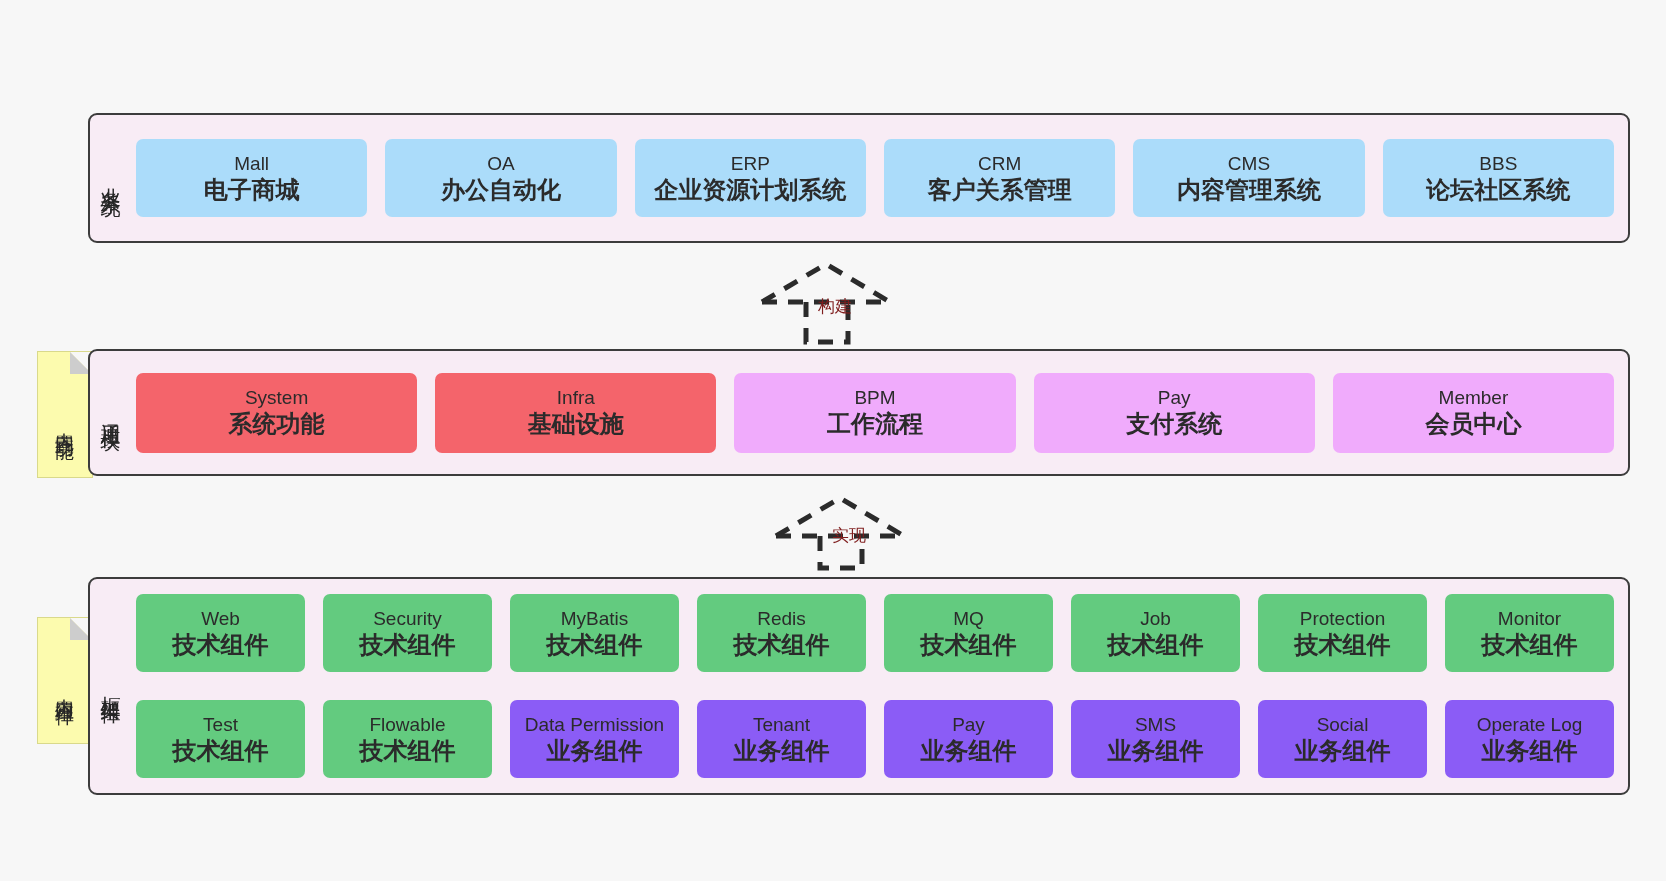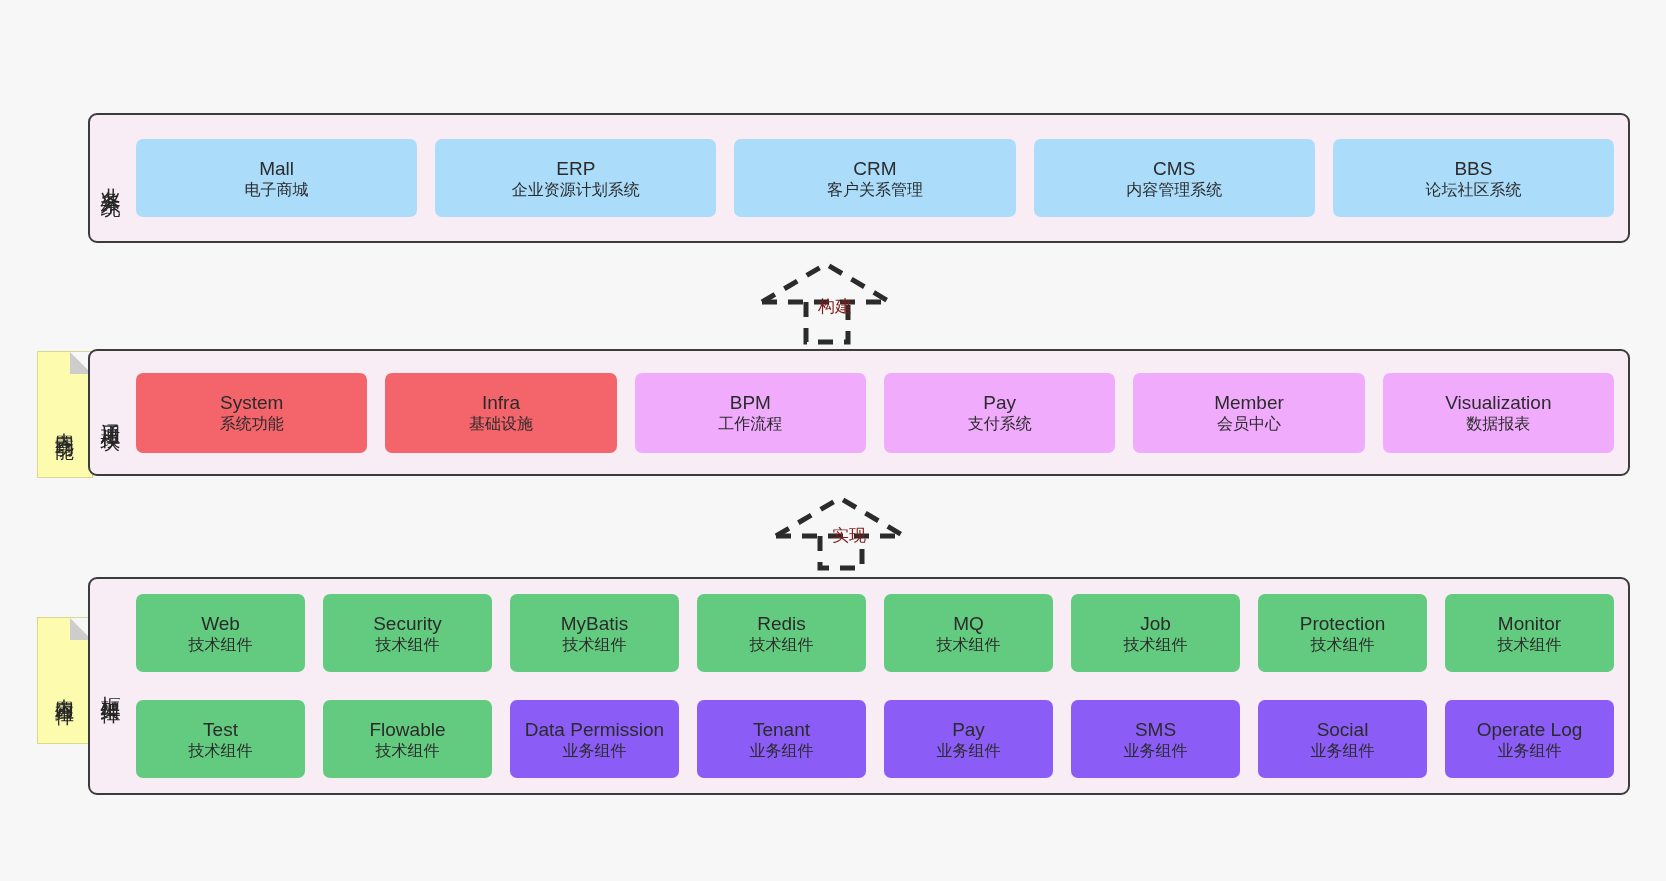--- a/index.html
+++ b/index.html
@@ -52,21 +52,21 @@
     display: flex;
     flex-direction: column;
     align-items: center;
     justify-content: center;
     text-align: center;
     color: #2b2b2b;
     line-height: 1.22;
     padding: 4px 6px;
   }
   .cell .en { font-size: 19px; }
-  .cell .cn { font-size: 16px; }
+  .cell .cn { font-size: 24px; font-weight: bold; }
 
   
   .c-blue      { background: #abdcfa; }
   .c-red       { background: #f4646b; }
   .c-pinklight { background: #f0abfc; }
   .c-green     { background: #63cb7f; }
   .c-greenlite { background: #8b5cf6; }
 
   
   #layer-business { left: 88px;  top: 113px; width: 1542px; height: 130px; }
@@ -137,20 +137,24 @@
 
   <div class="layer" id="layer-business">
     <div class="layer-title">业务系统</div>
     <div class="layer-body">
       <div class="row">
         <div class="cell c-blue">
           <span class="en">Mall</span>
           <span class="cn">电子商城</span>
         </div>
         <div class="cell c-blue">
+          <span class="en">OA</span>
+          <span class="cn">办公自动化</span>
+        </div>
+        <div class="cell c-blue">
           <span class="en">ERP</span>
           <span class="cn">企业资源计划系统</span>
         </div>
         <div class="cell c-blue">
           <span class="en">CRM</span>
           <span class="cn">客户关系管理</span>
         </div>
         <div class="cell c-blue">
           <span class="en">CMS</span>
           <span class="cn">内容管理系统</span>
@@ -193,24 +197,20 @@
           <span class="cn">工作流程</span>
         </div>
         <div class="cell c-pinklight">
           <span class="en">Pay</span>
           <span class="cn">支付系统</span>
         </div>
         <div class="cell c-pinklight">
           <span class="en">Member</span>
           <span class="cn">会员中心</span>
         </div>
-        <div class="cell c-pinklight">
-          <span class="en">Visualization</span>
-          <span class="cn">数据报表</span>
-        </div>
       </div>
     </div>
   </div>
 
   <div class="uml" id="arrow-impl">
     <svg width="150" height="78" viewBox="0 0 150 78">
       <path d="M 6 44 L 70 6 L 134 44" fill="none" stroke="#2b2b2b" stroke-width="5" stroke-dasharray="15,11" stroke-linecap="butt" stroke-linejoin="miter"></path>
       <path d="M 6 44 L 134 44" fill="none" stroke="#2b2b2b" stroke-width="5" stroke-dasharray="15,11" stroke-linecap="butt"></path>
       <path d="M 50 44 L 50 76 L 92 76 L 92 44" fill="none" stroke="#2b2b2b" stroke-width="5" stroke-dasharray="15,11" stroke-linecap="butt"></path>
     </svg>

